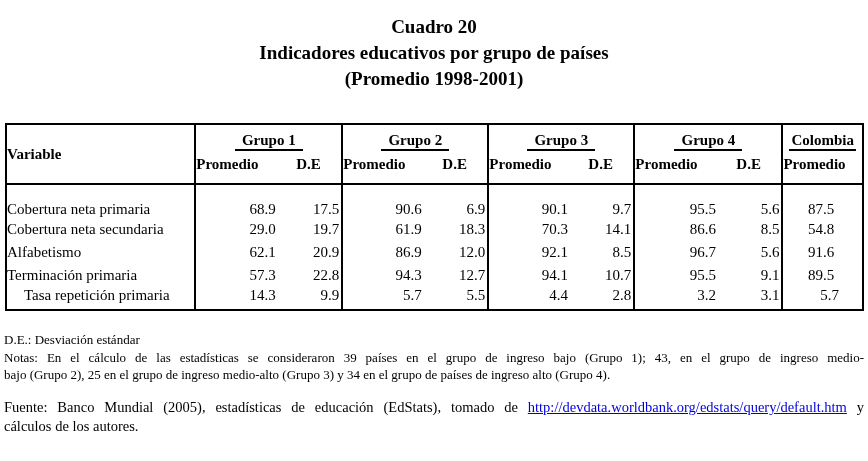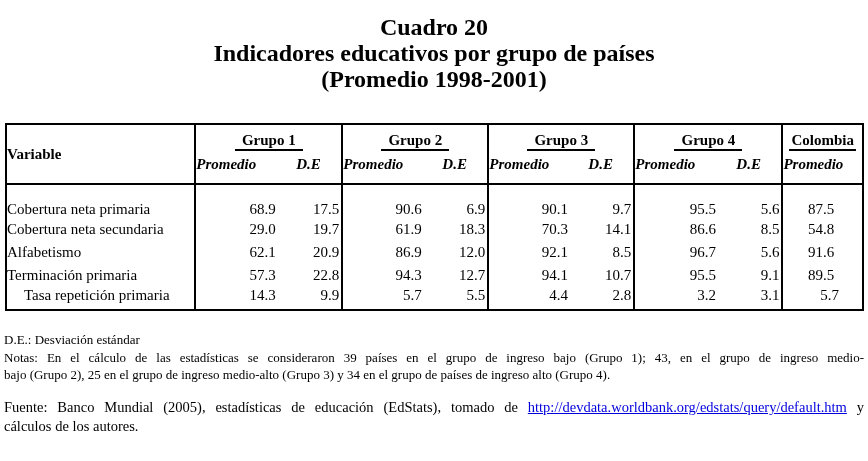--- a/index.html
+++ b/index.html
@@ -17,21 +17,21 @@
   }
 
   
   .title-block {
     position: absolute;
     top: 14px;
     left: 0;
     width: 868px;
     text-align: center;
     font-weight: bold;
-    font-size: 24px;
+    font-size: 19px;
     line-height: 26px;
   }
 
   
   .table-wrap {
     position: absolute;
     top: 123px;
     left: 5px;
   }
   table.data-table {
@@ -44,21 +44,21 @@
   table.data-table td {
     padding: 0;
     font-size: 15px;
     overflow: hidden;
     white-space: nowrap;
   }
   .b-left { border-left: 2px solid #000; }
 
   thead th { font-weight: bold; }
   tr.hdr-row-1 { height: 32px; }
-  tr.hdr-row-2 { height: 28px; font-style: italic; }
+  tr.hdr-row-2 { height: 28px; }
   th.variable-h {
     text-align: left;
     vertical-align: middle;
     font-size: 15.5px;
     margin-top: 28px;
   }
   th.group-h {
     text-align: center;
     vertical-align: middle;
     font-size: 15.5px;

